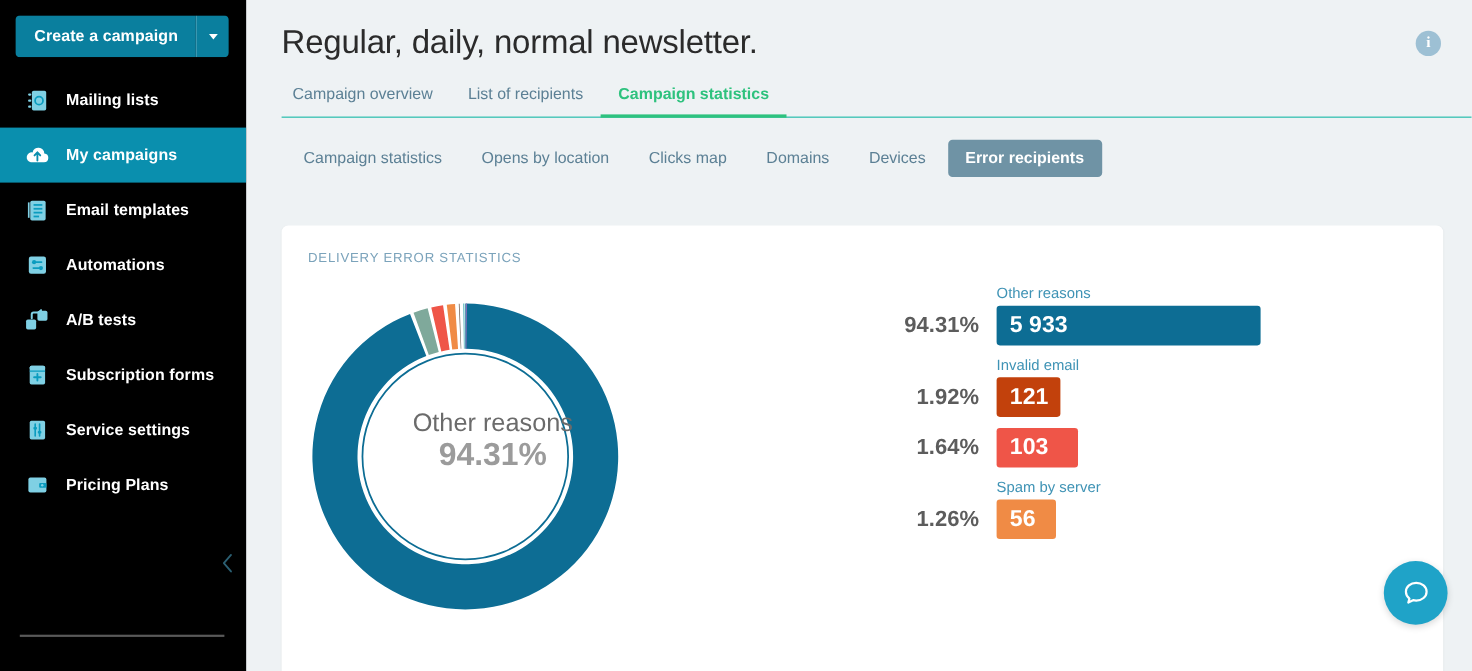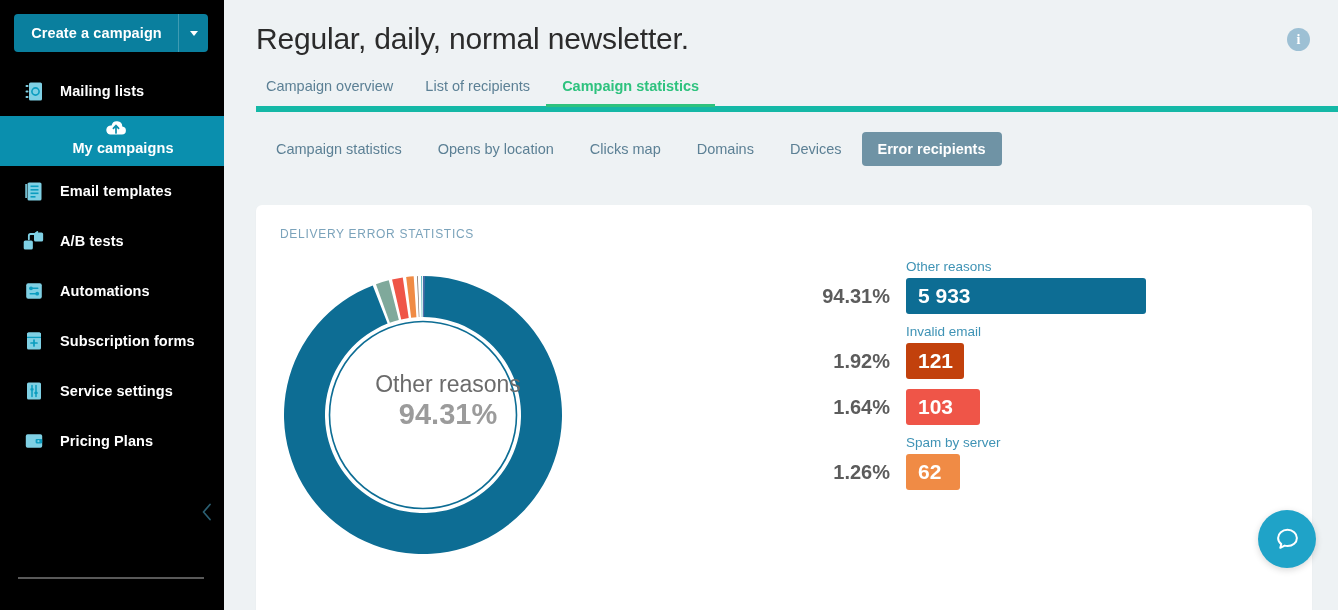--- a/index.html
+++ b/index.html
@@ -56,21 +56,21 @@
   .nav-item {
     display: flex; align-items: center;
     height: 50px;
     padding-left: 22px;
     color: #ffffff;
     cursor: pointer;
     font-size: 14.5px;
     font-weight: bold;
     letter-spacing: .1px;
   }
-  .nav-item.active { background: #0a8fae; flex-direction: column; }
+  .nav-item.active { background: #0a8fae; }
   .nav-icon {
     width: 24px; height: 24px;
     margin-right: 14px;
     display: flex; align-items: center; justify-content: center;
     flex: 0 0 24px;
   }
   .nav-icon svg { display: block; }
   .collapse-btn {
     position: absolute;
     left: 195px; top: 500px;
@@ -110,21 +110,21 @@
     font-size: 14px;
     font-weight: bold;
     font-family: "Liberation Serif", serif;
     display: flex; align-items: center; justify-content: center;
     cursor: pointer;
   }
 
   .tabs-primary {
     display: flex;
     margin: 22px 0 0 32px;
-    border-bottom: 6px solid #14b8a6;
+    border-bottom: 1px solid #14b8a6;
   }
   .tab-p {
     font-size: 14.5px;
     color: #5c8095;
     padding: 0 16px 12px 16px;
     cursor: pointer;
     position: relative;
     white-space: nowrap;
   }
   .tab-p:first-child { padding-left: 10px; }
@@ -315,39 +315,39 @@
             <rect x="5.5" y="8" width="8" height="1.6" fill="#0b9cbf"></rect>
             <rect x="5.5" y="11.5" width="8" height="1.6" fill="#0b9cbf"></rect>
             <rect x="5.5" y="15" width="5" height="1.6" fill="#0b9cbf"></rect>
             <rect x="0.3" y="3" width="1.6" height="14" fill="#7fd0e4"></rect>
           </svg>
         </span>
         <span>Email templates</span>
       </div>
 
       <div class="nav-item">
+        <span class="nav-icon">
+          <svg width="20" height="20" viewBox="0 0 20 20" fill="none">
+            <rect x="2.2" y="2.2" width="15.6" height="15.6" rx="2" fill="#7fd0e4"></rect>
+            <circle cx="7" cy="7.3" r="1.9" fill="#0b9cbf"></circle>
+            <circle cx="13.2" cy="12.7" r="1.9" fill="#0b9cbf"></circle>
+            <path d="M8.6 7.3h5.2M6.2 12.7h5.2" stroke="#0b9cbf" stroke-width="1.5" stroke-linecap="round"></path>
+          </svg>
+        </span>
+        <span>Automations</span>
+      </div>
+
+      <div class="nav-item">
         <svg class="nav-icon" width="21" height="20" viewBox="0 0 21 20" fill="none">
           <rect x="1.5" y="9.5" width="8" height="8" rx="1.4" fill="#7fd0e4"></rect>
           <rect x="10.5" y="2.5" width="8" height="8" rx="1.4" fill="#7fd0e4"></rect>
           <path d="M6 8.5V5.4a1.5 1.5 0 0 1 1.5-1.5h4.4" stroke="#7fd0e4" stroke-width="1.6" fill="none" stroke-linecap="round"></path>
           <path d="M13.4 2.1l-1.9 1.8 1.9 1.9" stroke="#7fd0e4" stroke-width="1.6" fill="none" stroke-linecap="round" stroke-linejoin="round"></path>
         </svg>
         <span>A/B tests</span>
-      </div>
-
-      <div class="nav-item">
-        <span class="nav-icon">
-          <svg width="20" height="20" viewBox="0 0 20 20" fill="none">
-            <rect x="2.2" y="2.2" width="15.6" height="15.6" rx="2" fill="#7fd0e4"></rect>
-            <circle cx="7" cy="7.3" r="1.9" fill="#0b9cbf"></circle>
-            <circle cx="13.2" cy="12.7" r="1.9" fill="#0b9cbf"></circle>
-            <path d="M8.6 7.3h5.2M6.2 12.7h5.2" stroke="#0b9cbf" stroke-width="1.5" stroke-linecap="round"></path>
-          </svg>
-        </span>
-        <span>Automations</span>
       </div>
 
       <div class="nav-item">
         <span class="nav-icon">
           <svg width="18" height="20" viewBox="0 0 18 20" fill="none">
             <rect x="2" y="1.5" width="14" height="17" rx="1.6" fill="#7fd0e4"></rect>
             <rect x="2" y="1.5" width="14" height="4.4" rx="1.6" fill="#7fd0e4"></rect>
             <path d="M2 6.4h14" stroke="#0b9cbf" stroke-width="1.3"></path>
             <path d="M9 9v6M6 12h6" stroke="#0b9cbf" stroke-width="1.7" stroke-linecap="round"></path>
           </svg>
@@ -453,21 +453,21 @@
               <div class="bar-row">
                 <div class="bar-pct">1.64%</div>
                 <div class="bar-col">
                   <div class="bar-box" style="background: rgb(239, 85, 72); width: 74px;">103</div>
                 </div>
               </div>
               <div class="bar-row">
                 <div class="bar-pct">1.26%</div>
                 <div class="bar-col">
                   <div class="bar-label">Spam by server</div>
-                  <div class="bar-box" style="background: rgb(240, 139, 69); width: 54px;">62</div>
+                  <div class="bar-box" style="background: rgb(240, 139, 69); width: 54px;">56</div>
                 </div>
               </div>
             </div>
         </div>
 
       </div>
     </div>
 
     <div class="chat-widget">
       <svg width="27" height="27" viewBox="0 0 27 27" fill="none">

